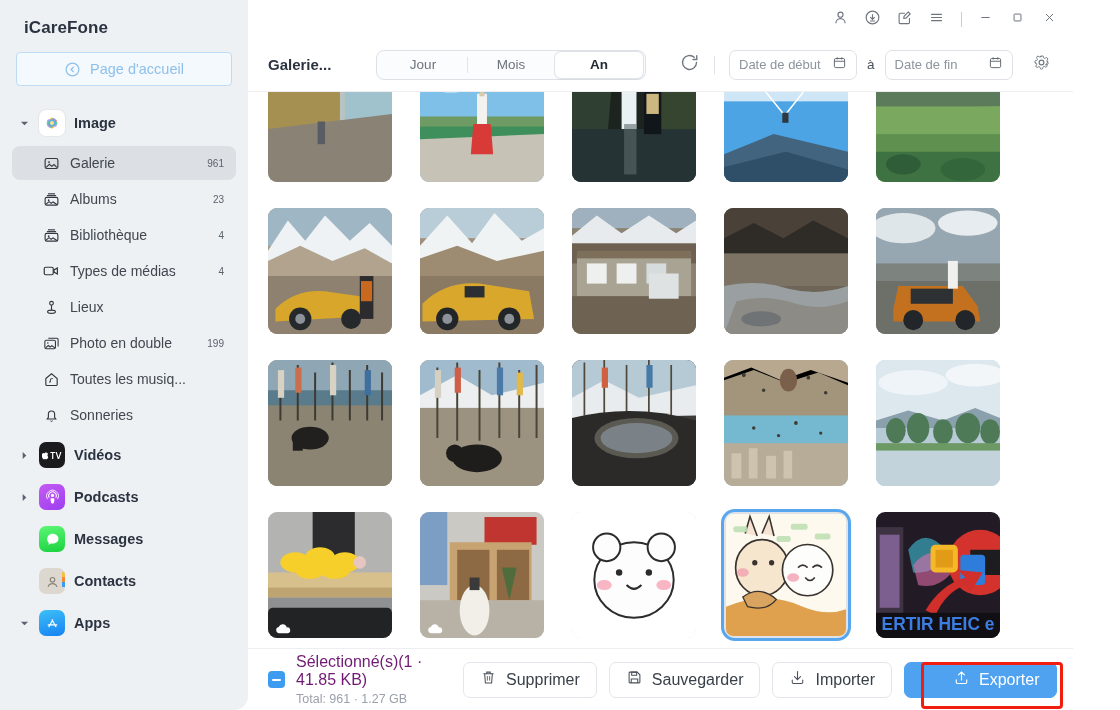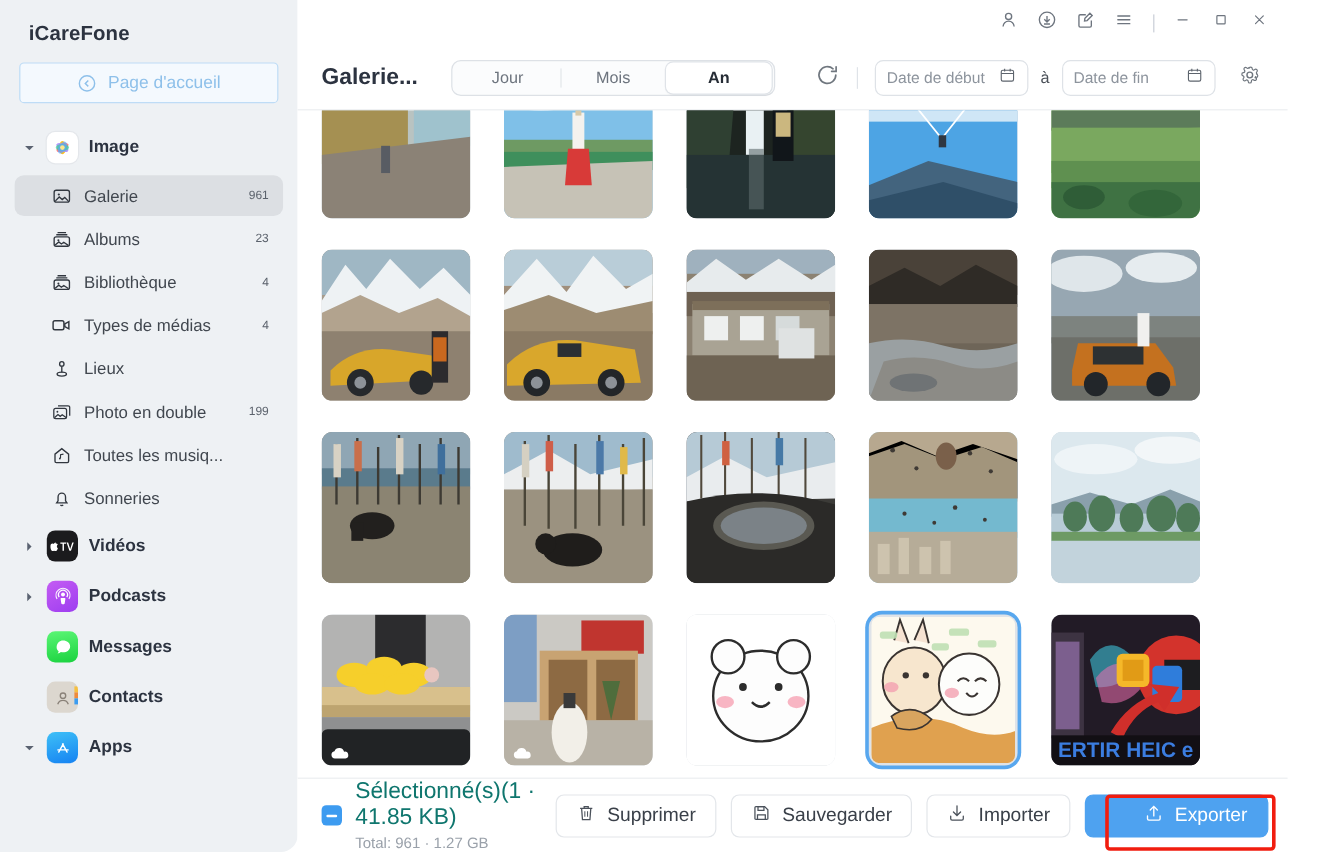--- a/index.html
+++ b/index.html
@@ -74,21 +74,21 @@
     width: 30px; height: 28px; display: flex; align-items: center; justify-content: center;
     color: #6e757f; cursor: pointer; border-radius: 5px;
   }
   .tb-sep { width: 1px; height: 15px; background: #c9ced6; margin: 0 7px; }
 
   .toolbar {
     height: 54px; display: flex; align-items: center; gap: 0; padding: 0 16px 0 20px;
     border-bottom: 1px solid #eceef1;
   }
   .page-title {
-    font-size: 19px; font-weight: bold; color: #2c3340;
+    font-size: 15px; font-weight: bold; color: #2c3340;
     width: 104px; white-space: nowrap; overflow: hidden;
   }
   .segmented {
     display: flex; align-items: center;
     border: 1px solid #dde1e6; border-radius: 8px; background: #fbfcfd;
     height: 30px; padding: 2px; margin-left: 4px;
   }
   .seg {
     min-width: 88px; height: 26px; border-radius: 6px;
     display: flex; align-items: center; justify-content: center;
@@ -158,21 +158,21 @@
     display: flex; align-items: center; padding: 0 16px 0 20px; gap: 0;
     position: relative;
   }
   .sel-check {
     width: 17px; height: 17px; border-radius: 4px; background: #3d9bf0;
     display: flex; align-items: center; justify-content: center; flex: 0 0 17px;
     cursor: pointer; margin-right: 11px;
   }
   .sel-check .dash { width: 9px; height: 2px; background: #fff; border-radius: 1px; }
   .sel-text { display: flex; flex-direction: column; gap: 3px; }
-  .sel-main { font-size: 19px; color: #0f766e; }
+  .sel-main { font-size: 16px; color: #701a75; }
   .sel-sub { font-size: 12.5px; color: #9aa1aa; }
 
   .bb-actions { margin-left: auto; display: flex; align-items: center; gap: 12px; }
   .bb-btn {
     height: 36px; min-width: 112px; padding: 0 16px;
     border: 1px solid #e3e6ea; border-radius: 7px; background: #ffffff;
     display: flex; align-items: center; justify-content: center; gap: 9px;
     font-size: 16px; color: #3a4049; cursor: pointer;
   }
   .bb-btn svg { color: #4b525b; }

